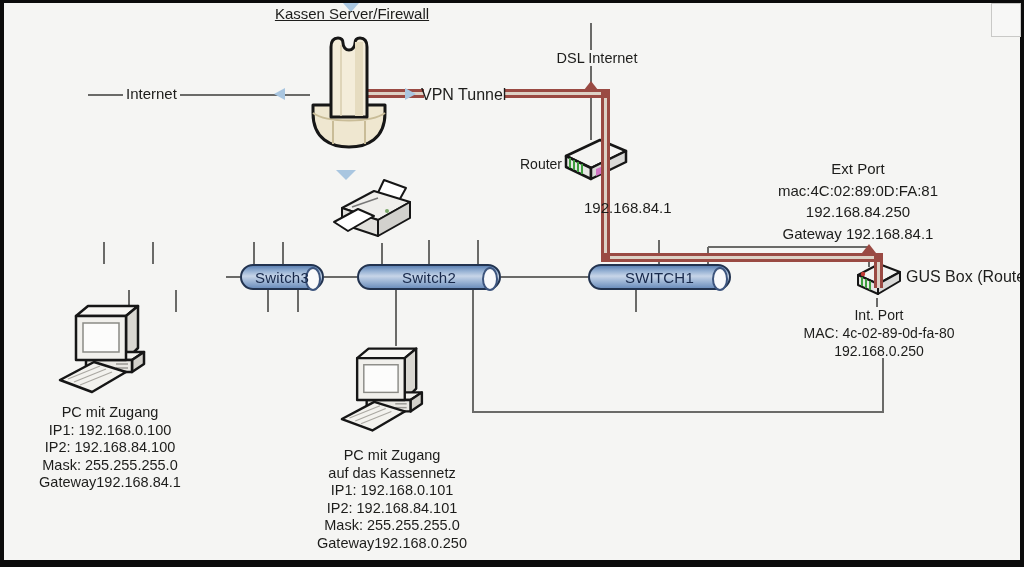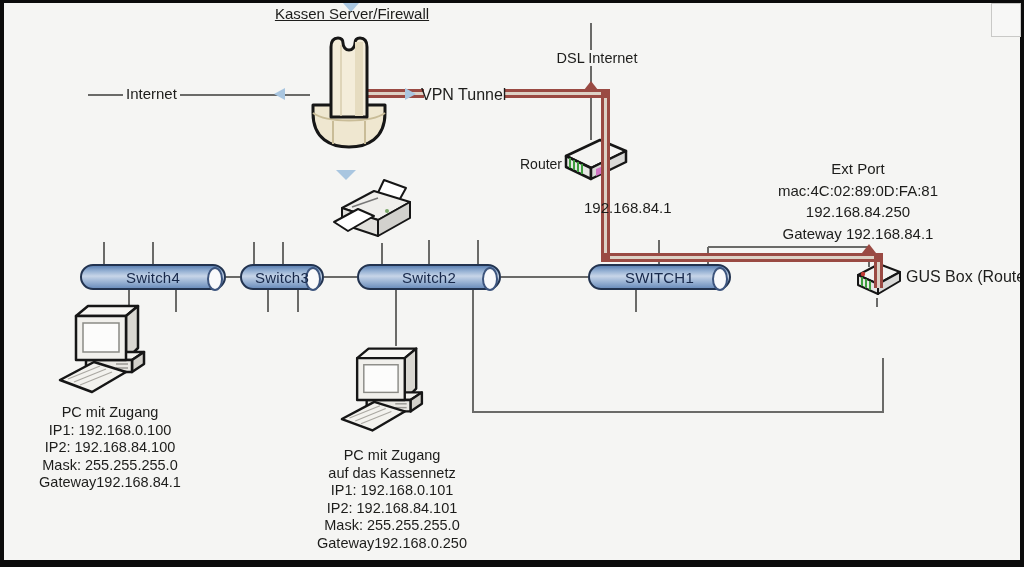--- a/index.html
+++ b/index.html
@@ -162,23 +162,20 @@
     </g>
     <rect x="25" y="21" width="36" height="29" fill="#fcfcfb" stroke="#8a8a85" stroke-width="1.5"></rect>
     <line x1="58" y1="62" x2="70" y2="62" stroke="#9a9893" stroke-width="1.5"></line>
     <line x1="58" y1="66" x2="70" y2="66" stroke="#9a9893" stroke-width="1.5"></line>
     <polygon points="2,78 36,60 68,70 34,90" fill="#f3f2ee" stroke="#161616" stroke-width="2.5" stroke-linejoin="round"></polygon>
     <line x1="10" y1="77" x2="42" y2="64" stroke="#aaa8a2" stroke-width="1.2"></line>
     <line x1="16" y1="80" x2="48" y2="67" stroke="#aaa8a2" stroke-width="1.2"></line>
     <line x1="22" y1="83" x2="54" y2="70" stroke="#aaa8a2" stroke-width="1.2"></line>
   </svg>
 
-  <div class="cyl" style="left:80px;top:264px;width:146px;">
-      <span>Switch4</span>
-    </div>
   <div class="cyl" style="left:240px;top:264px;width:84px;">
       <span>Switch3</span>
     </div>
   <div class="cyl" style="left:357px;top:264px;width:144px;text-align:right;">
       <span>Switch2</span>
     </div>
   <div class="cyl" style="left:588px;top:264px;width:143px;">
       <span>SWITCH1</span>
     </div>
 
@@ -191,20 +188,25 @@
 
   <div class="tblock" style="left:763px;top:158px;width:190px;font-size:15px;line-height:21.5px;">
     <span>Ext Port</span>
     <span>mac:4C:02:89:0D:FA:81</span>
     <span>192.168.84.250</span>
     <span>Gateway 192.168.84.1</span>
   </div>
 
   <div class="lbl" style="left:906px;top:268px;font-size:16px;">GUS Box (Router)</div>
 
+  <div class="tblock" style="left:799px;top:306px;width:160px;font-size:14px;line-height:18px;">
+    <span>Int. Port</span>
+    <span>MAC: 4c-02-89-0d-fa-80</span>
+    <span>192.168.0.250</span>
+  </div>
 
   <div class="tblock" style="left:8px;top:404px;width:204px;font-size:14.5px;line-height:17.6px;">
     <span>PC mit Zugang</span>
     <span>IP1: 192.168.0.100</span>
     <span>IP2: 192.168.84.100</span>
     <span>Mask: 255.255.255.0</span>
     <span>Gateway192.168.84.1</span>
   </div>
 
   <div class="tblock" style="left:290px;top:447px;width:204px;font-size:14.5px;line-height:17.6px;">

